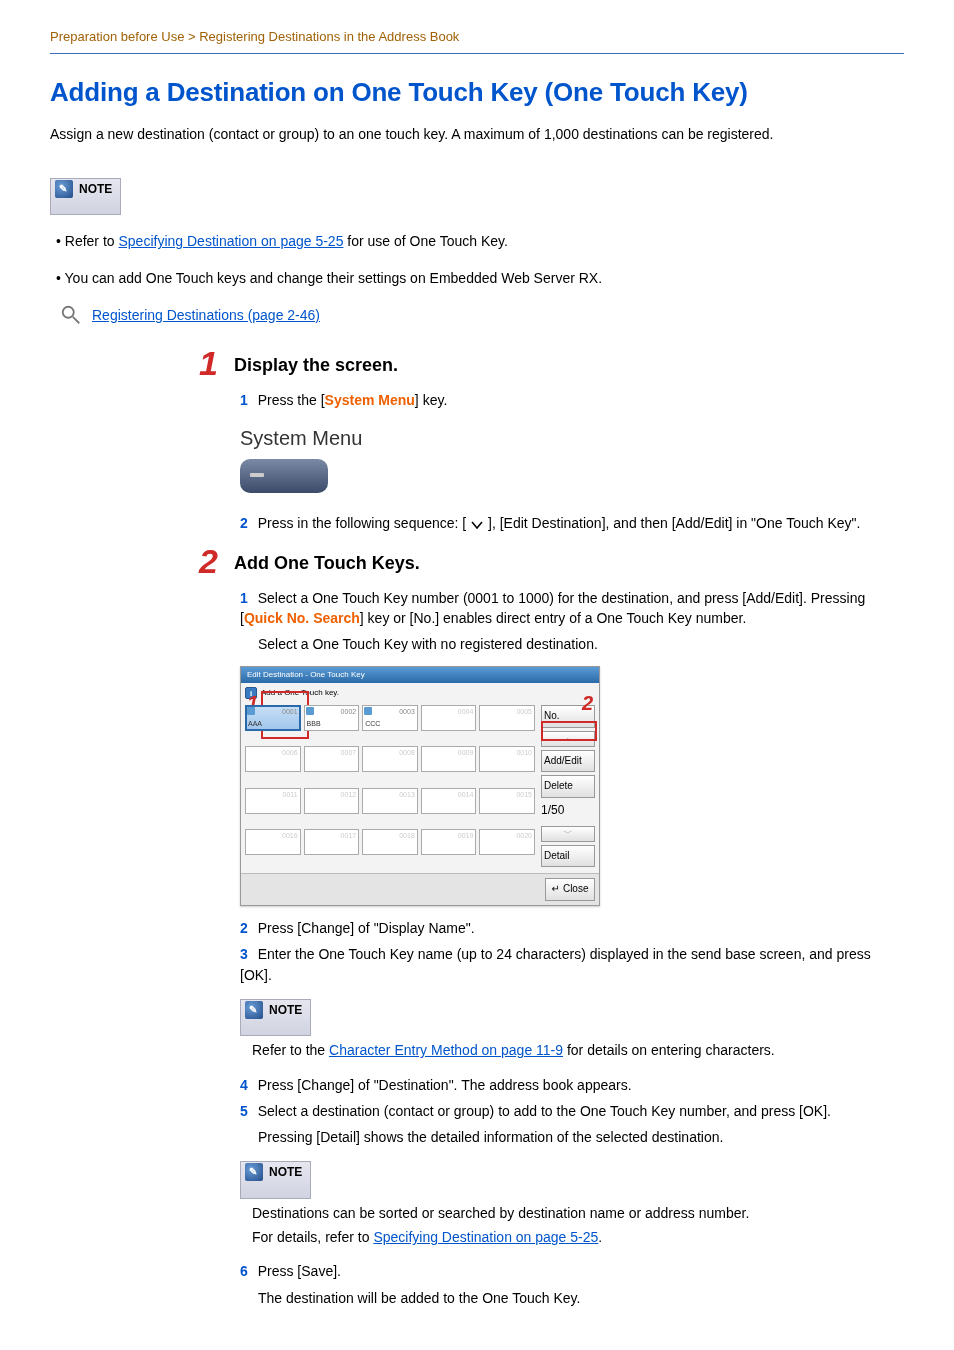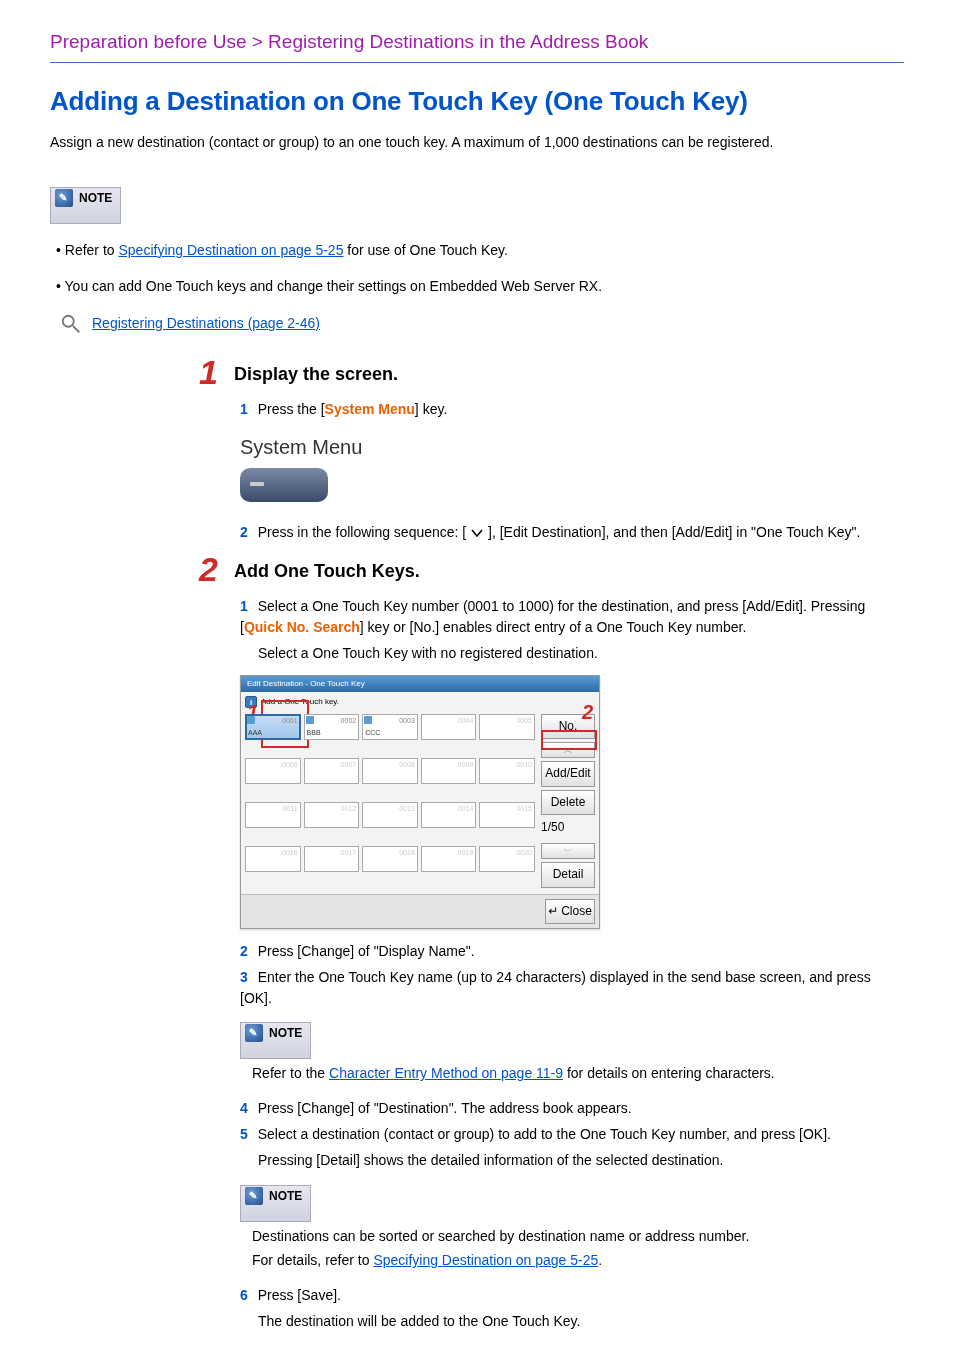--- a/index.html
+++ b/index.html
@@ -15,22 +15,22 @@
     margin: 0;
     background: #fff;
     line-height: 1.45;
   }
   .page {
     width: 954px;
     margin: 0 auto;
     padding: 28px 50px 40px 50px;
   }
   .breadcrumb {
-    font-size: 19px;
-    color: #a21caf;
+    font-size: 13px;
+    color: #a16207;
     margin-bottom: 6px;
   }
   .rule {
     border: none;
     border-top: 1px solid #3a6fb7;
     margin: 0 0 20px 0;
   }
   h1.title {
     font-family: Arial, Helvetica, sans-serif;
     font-weight: 900;
@@ -236,22 +236,21 @@
   }
   .sidebtns {
     width: 54px;
     display: flex;
     flex-direction: column;
     gap: 3px;
   }
   .sidebtn {
     border: 1px solid #999;
     background: linear-gradient(#fff,#e0e0e0);
-    font-size: 12px;
-    text-align: center;
+    font-size: 10px;
     padding: 3px 2px;
   }
   .navbtn {
     border: 1px solid #999;
     background: linear-gradient(#fff,#e0e0e0);
     height: 16px;
     display: flex;
     align-items: center;
     justify-content: center;
     color: #777;

